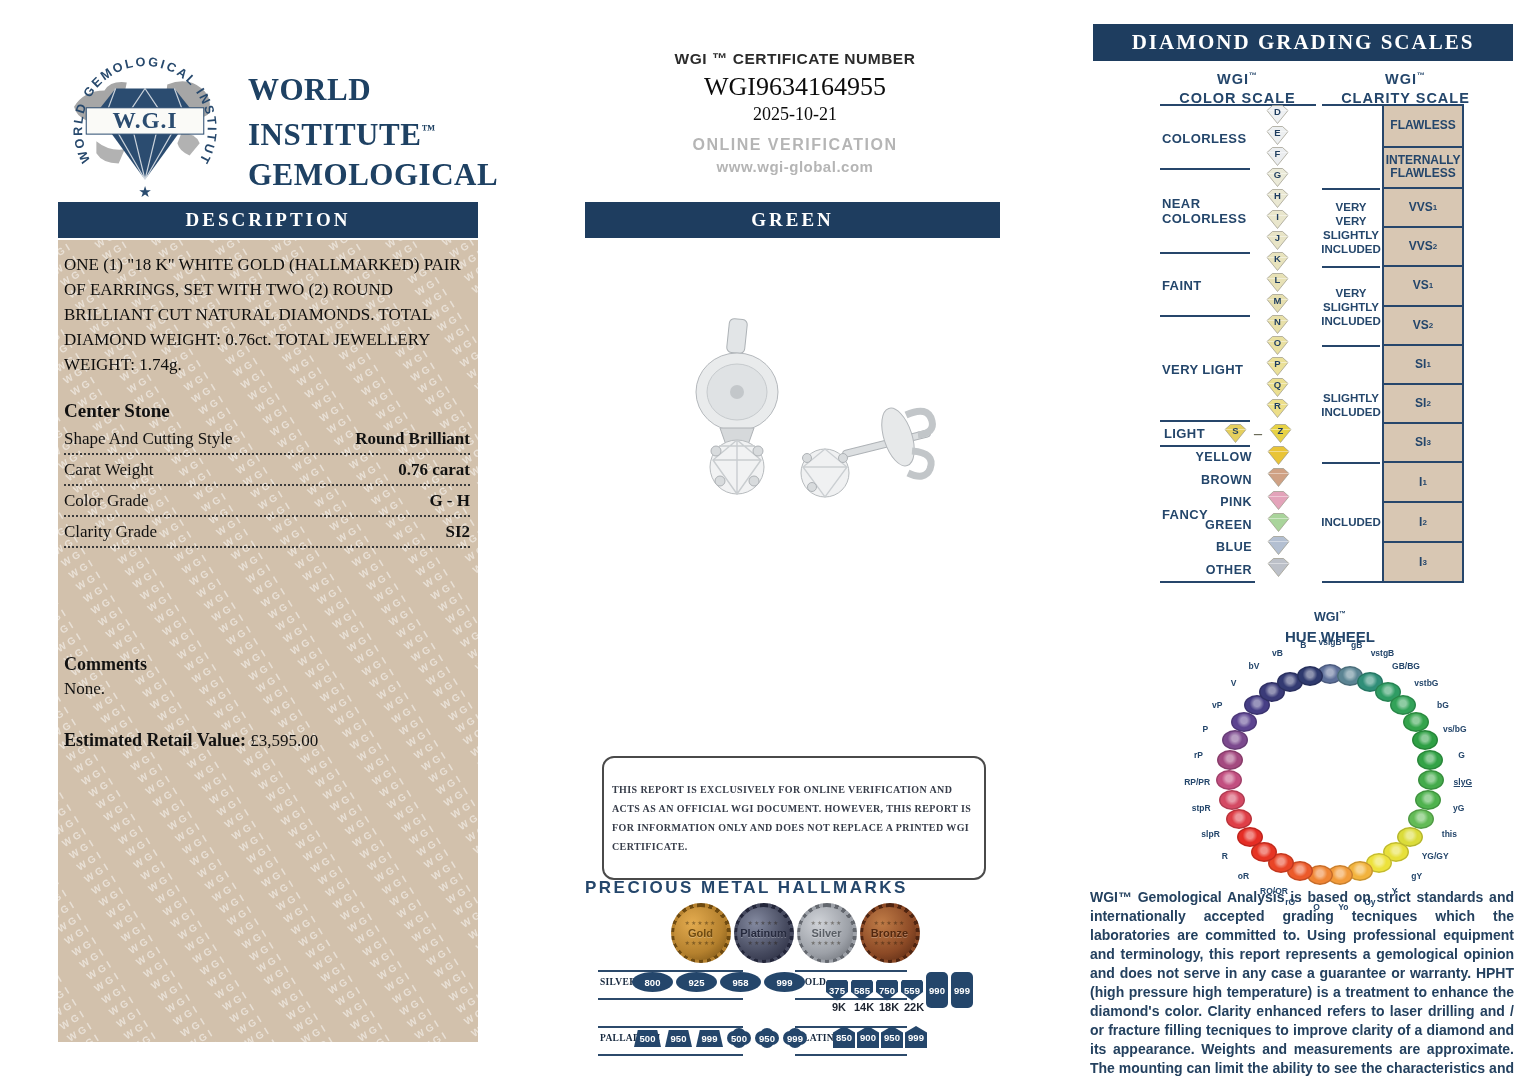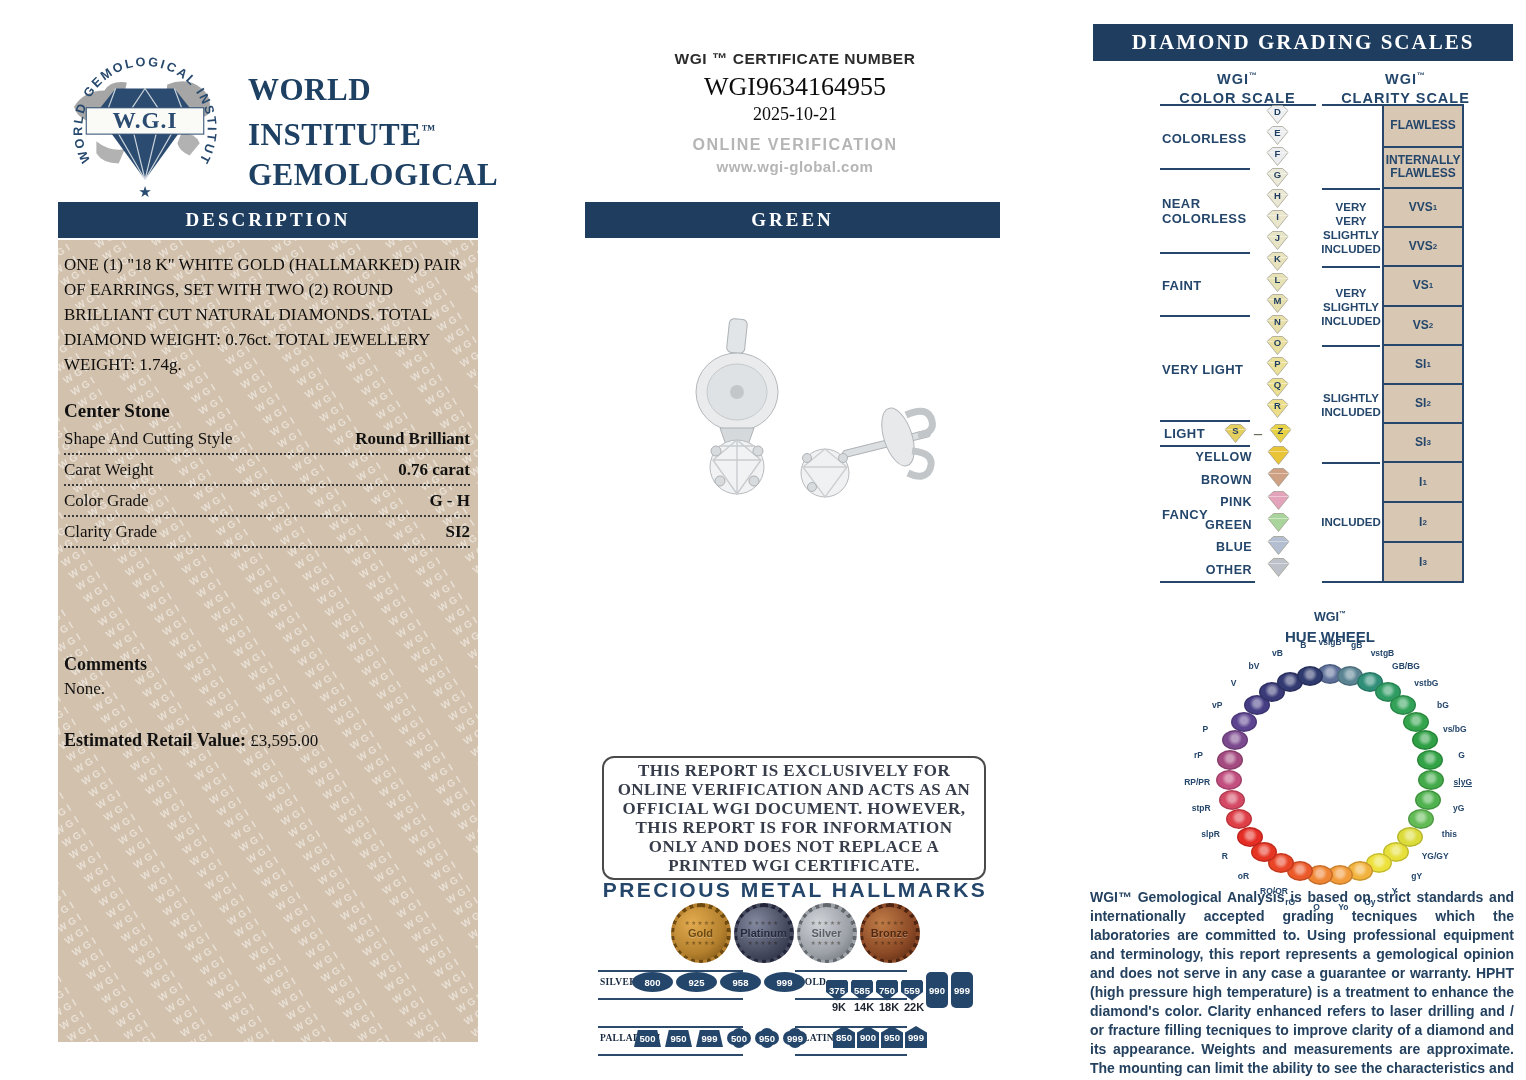--- a/index.html
+++ b/index.html
@@ -41,24 +41,24 @@
               font-weight:bold;font-size:15.5px;letter-spacing:.5px;color:#2b2b2b;}
   .cert-num{left:585px;top:72px;width:420px;text-align:center;font-size:26px;color:#0c0c0c;}
   .cert-date{left:585px;top:104px;width:420px;text-align:center;font-size:18px;color:#0c0c0c;}
   .online-ver{left:585px;top:136px;width:420px;text-align:center;font-family:"Liberation Sans",sans-serif;
               font-weight:bold;font-size:16px;letter-spacing:1.5px;color:#b5b5b5;}
   .website{left:585px;top:158px;width:420px;text-align:center;font-family:"Liberation Sans",sans-serif;
            font-weight:bold;font-size:15px;letter-spacing:.5px;color:#b5b5b5;}
   .earrings{left:640px;top:315px;width:310px;height:215px;}
   .disclaimer{left:602px;top:756px;width:384px;height:124px;border:2px solid #4a4a4a;border-radius:12px;
               box-sizing:border-box;display:flex;align-items:center;justify-content:center;background:#fff;}
-  .disclaimer div{padding:8px 8px;text-align:center;font-weight:bold;font-size:17px;line-height:19px;
+  .disclaimer div{padding:8px 8px;text-align:left;font-weight:bold;font-size:10px;line-height:19px;
                   letter-spacing:.4px;color:#363c49;}
-  .hm-title{left:585px;top:878px;width:420px;text-align:center;font-family:"Liberation Sans",sans-serif;
-            font-weight:bold;font-size:21px;letter-spacing:2.5px;color:#24466b;}
+  .hm-title{left:585px;top:878px;width:420px;text-align:left;font-family:"Liberation Sans",sans-serif;
+            font-weight:bold;font-size:17px;letter-spacing:2.5px;color:#24466b;}
   #medals{position:absolute;left:585px;top:903px;width:420px;display:flex;justify-content:center;gap:3px;}
   .medal{width:60px;height:60px;border-radius:50%;display:flex;align-items:center;justify-content:center;}
   .medal-in{width:53px;height:53px;border-radius:50%;display:flex;flex-direction:column;align-items:center;
             justify-content:center;gap:1px;}
   .m-stars{font-size:6px;letter-spacing:1px;color:rgba(30,20,5,.4);line-height:6px;}
   .m-label{font-family:"Liberation Sans",sans-serif;font-weight:bold;font-size:11px;
            text-shadow:0 1px 0 rgba(255,255,255,.25);}
   .hm-grid{position:absolute;left:598px;top:960px;width:400px;height:106px;}
   .hline{position:absolute;height:2px;background:#2c4a6b;}
   .hm-label{position:absolute;font-family:"Liberation Serif",serif;font-weight:bold;font-size:9.5px;

